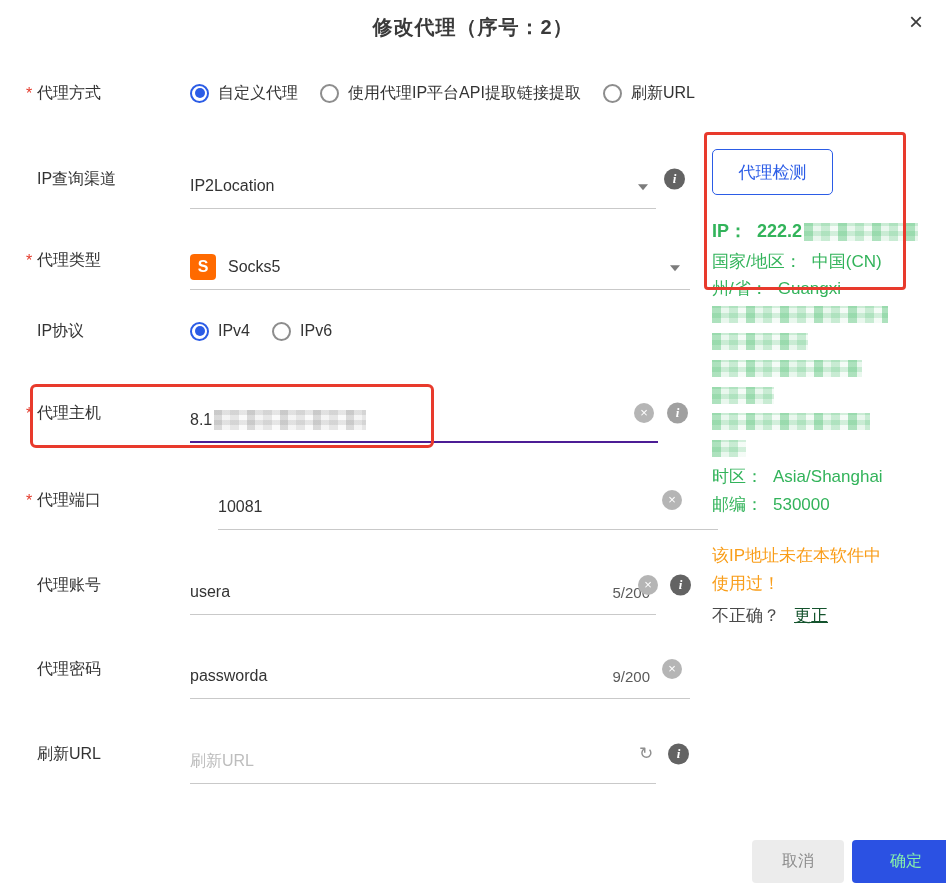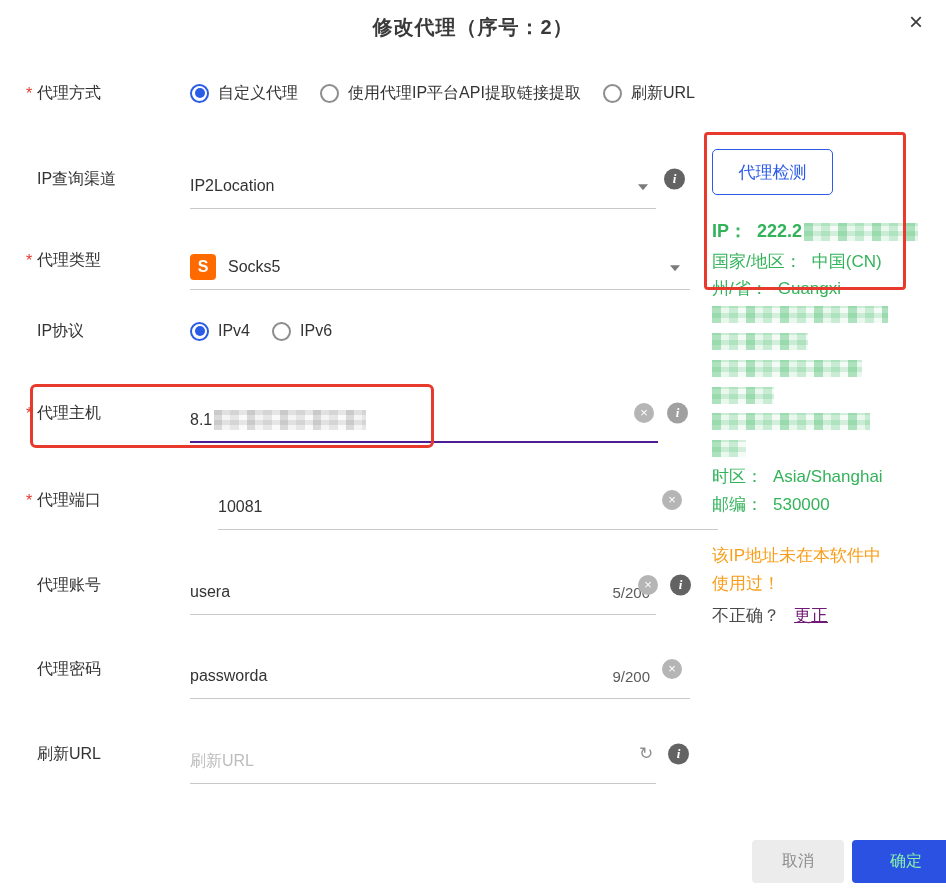--- a/index.html
+++ b/index.html
@@ -55,21 +55,21 @@
   .detect-btn{position:absolute;left:712px;top:149px;width:119px;height:44px;
     border:1px solid #2b5ce6;border-radius:5px;background:#fff;color:#2b5ce6;
     font-size:17px;display:flex;align-items:center;justify-content:center;cursor:pointer;}
   .gline{position:absolute;left:712px;color:#32b35a;font-size:17px;line-height:26px;white-space:nowrap;}
   .gline .glbl{margin-right:10px;}
   .gline.bold{font-weight:700;font-size:18px;}
   .redact{position:absolute;left:712px;height:17px;}
   .warning{position:absolute;left:712px;top:542px;width:205px;color:#f99d18;
     font-size:17px;line-height:28px;}
   .fixline{position:absolute;left:712px;top:604px;font-size:17px;color:#4a4a4a;}
-  .fixline a{color:#701a75;text-decoration:underline;margin-left:14px;cursor:pointer;}
+  .fixline a{color:#14532d;text-decoration:underline;margin-left:14px;cursor:pointer;}
   
   .redrect{position:absolute;border:3px solid #e83a2c;border-radius:6px;pointer-events:none;}
   
   .btn{position:absolute;top:840px;height:43px;border-radius:4px;font-size:16px;
     display:flex;align-items:center;justify-content:center;cursor:pointer;box-sizing:border-box;}
   .btn.cancel{left:752px;width:92px;background:#ececec;color:#8c8c8c;}
   .btn.confirm{left:852px;width:108px;background:#2b51e3;color:#86efac;}
 </style>
 </head>
 <body>

